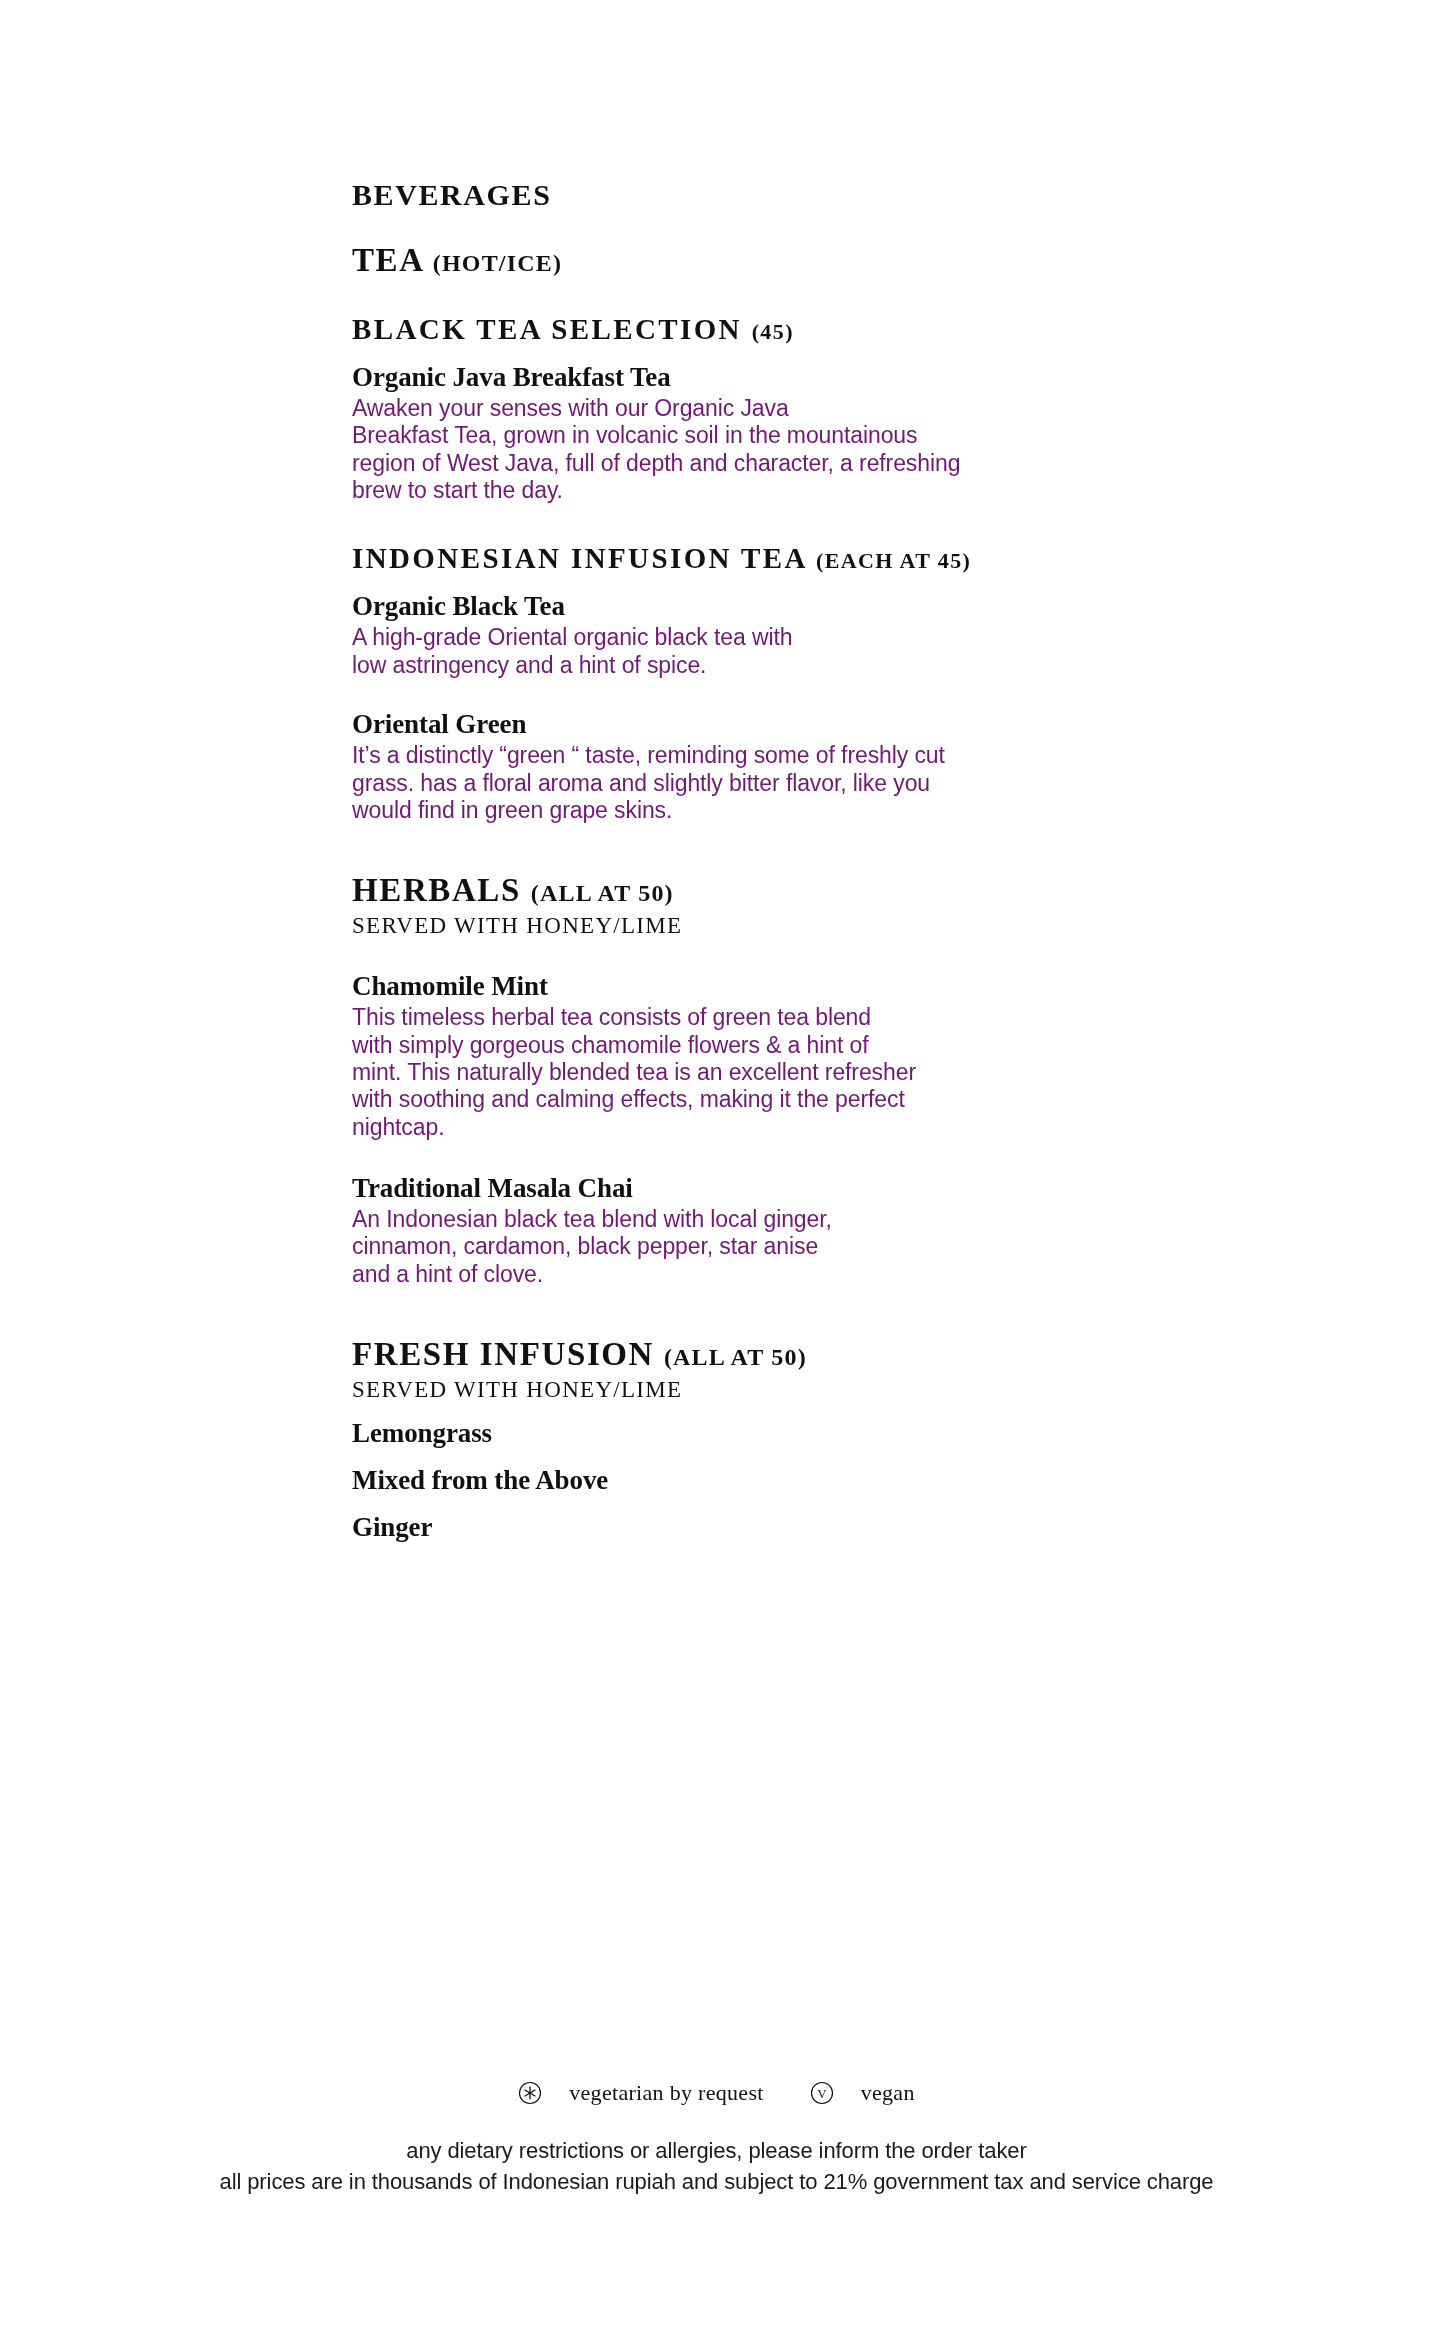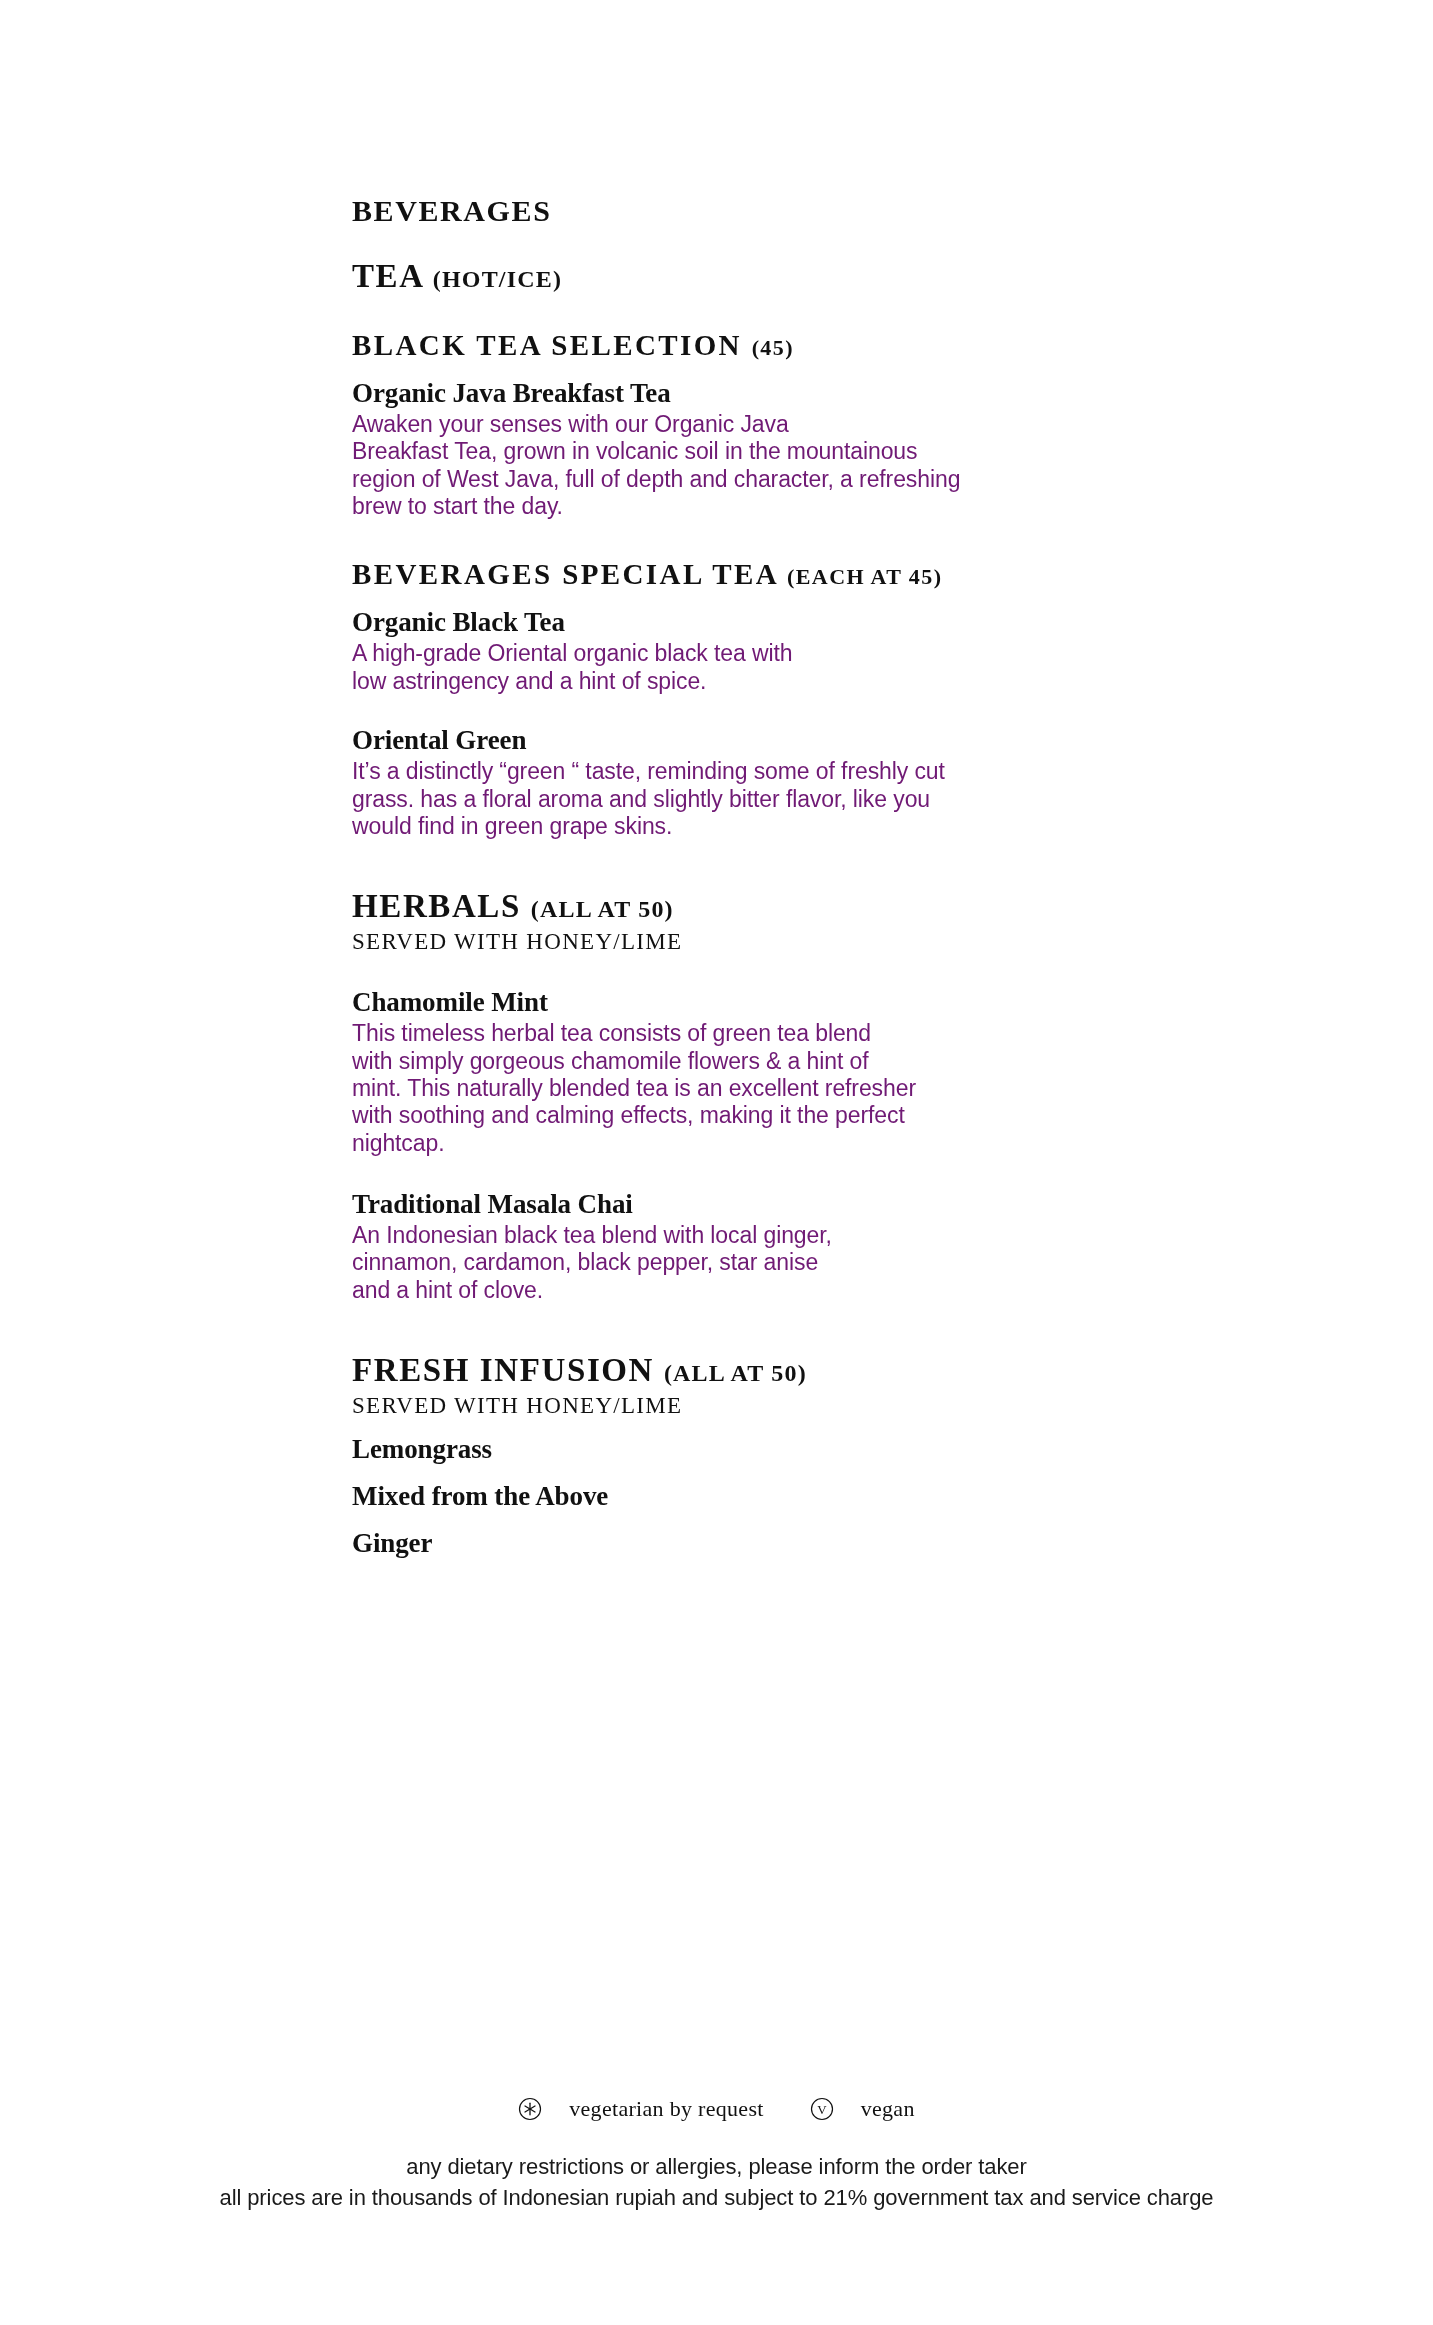--- a/index.html
+++ b/index.html
@@ -10,21 +10,21 @@
   body {
     width: 1433px;
     height: 2325px;
     position: relative;
     font-family: "Liberation Sans", sans-serif;
     color: #1a1a1a;
     -webkit-font-smoothing: antialiased;
   }
   .page {
     position: absolute;
-    left: 0; top: 16px;
+    left: 0; top: 0;
     width: 1433px;
     height: 1693px;
     box-sizing: border-box;
   }
   .content {
     position: absolute;
     left: 352px;
     top: 178px;
     width: 860px;
   }
@@ -162,21 +162,21 @@
       <div class="block sp-item1">
         <div class="item-name">Organic Java Breakfast Tea</div>
         <div class="item-desc" style="white-space:pre-line">Awaken your senses with our Organic Java
 Breakfast Tea, grown in volcanic soil in the mountainous
 region of West Java, full of depth and character, a refreshing
 brew to start the day.</div>
       </div>
     </div>
 
     <div class="block sp-indosp">
-      <div class="h-cat"><span>BEVERAGES SPECIAL TEA</span> <span class="sub">(EACH AT 45)</span></div>
+      <div class="h-cat"><span>INDONESIAN INFUSION TEA</span> <span class="sub">(EACH AT 45)</span></div>
       <div class="block sp-item2">
         <div class="item-name">Organic Black Tea</div>
         <div class="item-desc" style="white-space:pre-line">A high-grade Oriental organic black tea with
 low astringency and a hint of spice.</div>
       </div>
       <div class="block sp-item3">
         <div class="item-name">Oriental Green</div>
         <div class="item-desc" style="white-space:pre-line">It’s a distinctly “green “ taste, reminding some of freshly cut
 grass. has a floral aroma and slightly bitter flavor, like you
 would find in green grape skins.</div>

